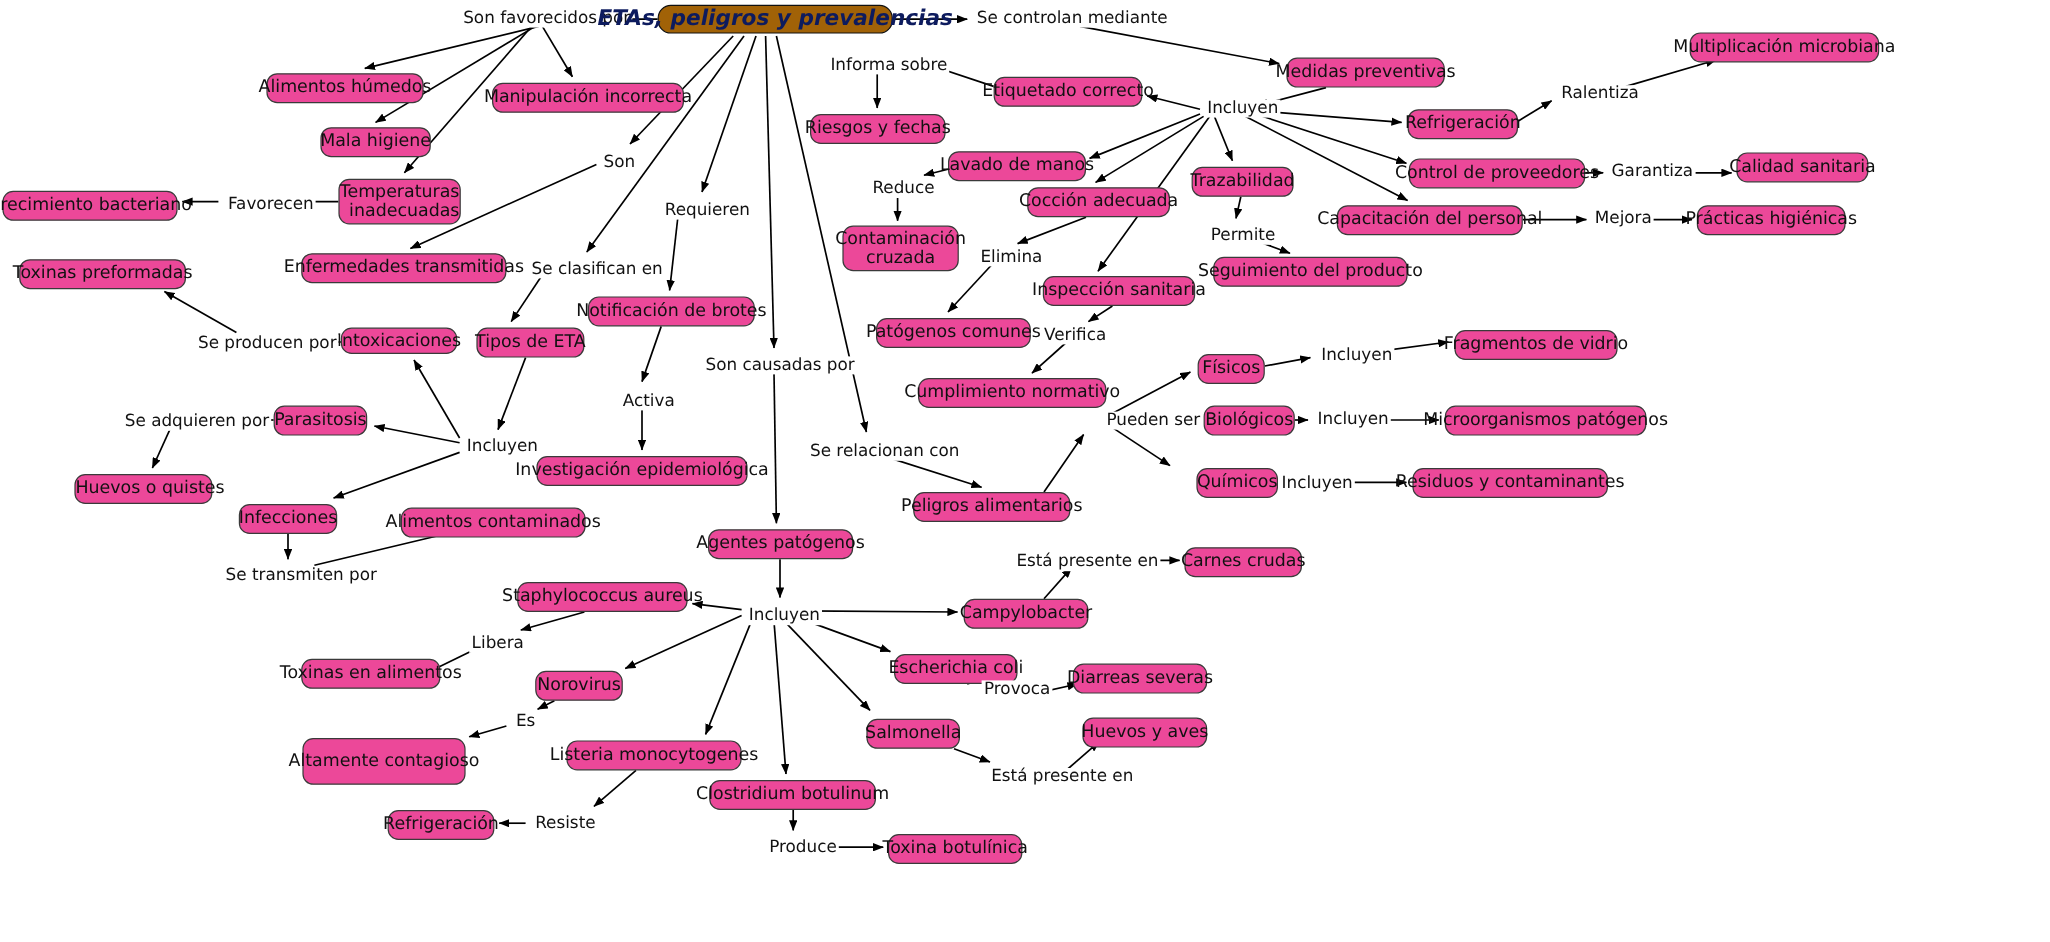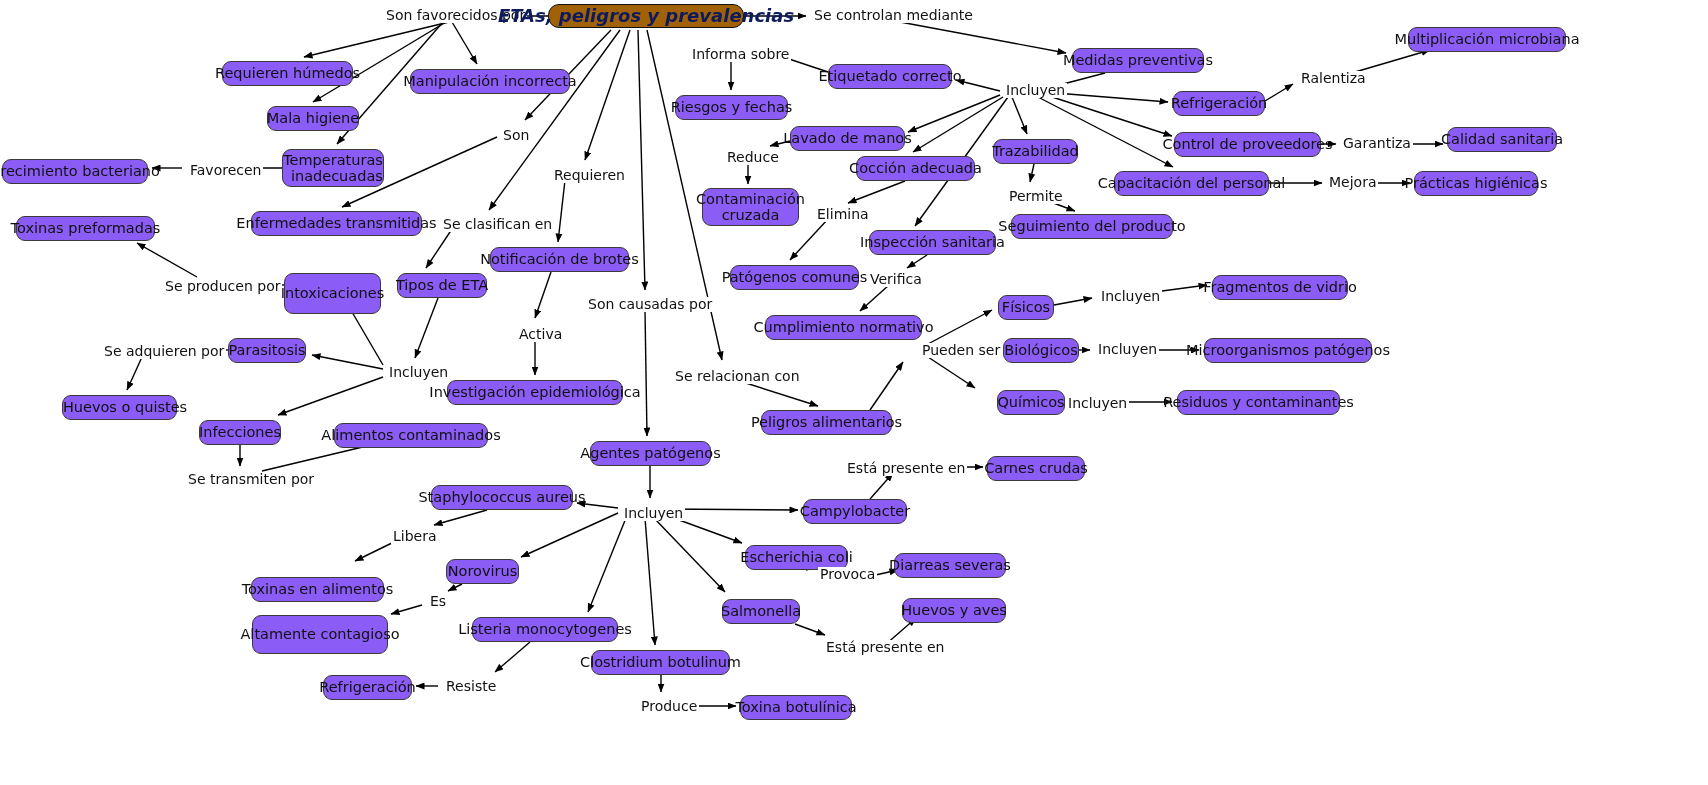--- a/index.html
+++ b/index.html
@@ -22,21 +22,21 @@
   svg#edge-layer {
     position: absolute;
     left: 0;
     top: 0;
     width: 1708px;
     height: 785px;
   }
   .node {
     position: absolute;
     box-sizing: border-box;
-    background: #8b5cf6;
+    background: #ec4899;
     border: 1.3px solid #3a3a3a;
     border-radius: 9px;
     color: #111111;
     font-size: 14.5px;
     line-height: 1.12;
     display: flex;
     align-items: center;
     justify-content: center;
     text-align: center;
     padding: 3px 9px;
@@ -163,28 +163,28 @@
         <line x1="870" y1="499" x2="893" y2="473" stroke="#000000" stroke-width="1.4" marker-end="url(#arrowhead)"></line>
         <line x1="930" y1="467" x2="983" y2="467" stroke="#000000" stroke-width="1.4" marker-end="url(#arrowhead)"></line>
         <line x1="806" y1="570" x2="833" y2="562" stroke="#000000" stroke-width="1.4" marker-end="url(#arrowhead)"></line>
         <line x1="862" y1="578" x2="898" y2="570" stroke="#000000" stroke-width="1.4" marker-end="url(#arrowhead)"></line>
         <line x1="795" y1="624" x2="825" y2="635" stroke="#000000" stroke-width="1.4" marker-end="url(#arrowhead)"></line>
         <line x1="885" y1="645" x2="916" y2="618" stroke="#000000" stroke-width="1.4" marker-end="url(#arrowhead)"></line>
       </g>
   </svg>
   <div id="nodes-group">
       <div class="node root" style="left: 548px; top: 4px; width: 196px; height: 24px;">ETAs, peligros y prevalencias</div>
-      <div class="node" style="left: 222px; top: 61px; width: 131px; height: 25px;">Requieren húmedos</div>
+      <div class="node" style="left: 222px; top: 61px; width: 131px; height: 25px;">Alimentos húmedos</div>
       <div class="node" style="left: 410px; top: 69px; width: 160px; height: 25px;">Manipulación incorrecta</div>
       <div class="node" style="left: 267px; top: 106px; width: 92px; height: 25px;">Mala higiene</div>
       <div class="node wrap" style="left: 282px; top: 149px; width: 102px; height: 38px; text-align: right;">Temperaturas inadecuadas</div>
       <div class="node" style="left: 2px; top: 159px; width: 146px; height: 25px;">Crecimiento bacteriano</div>
       <div class="node" style="left: 251px; top: 211px; width: 171px; height: 25px;">Enfermedades transmitidas</div>
       <div class="node" style="left: 16px; top: 216px; width: 139px; height: 25px;">Toxinas preformadas</div>
-      <div class="node" style="left: 284px; top: 273px; width: 97px; height: 41px;">Intoxicaciones</div>
+      <div class="node" style="left: 284px; top: 273px; width: 97px; height: 22px;">Intoxicaciones</div>
       <div class="node" style="left: 397px; top: 273px; width: 90px; height: 25px;">Tipos de ETA</div>
       <div class="node" style="left: 490px; top: 247px; width: 139px; height: 25px;">Notificación de brotes</div>
       <div class="node" style="left: 228px; top: 338px; width: 78px; height: 25px;">Parasitosis</div>
       <div class="node" style="left: 62px; top: 395px; width: 115px; height: 25px; padding-left: 20px;">Huevos o quistes</div>
       <div class="node" style="left: 199px; top: 420px; width: 82px; height: 25px;">Infecciones</div>
       <div class="node" style="left: 334px; top: 423px; width: 154px; height: 25px;">Alimentos contaminados</div>
       <div class="node" style="left: 447px; top: 380px; width: 176px; height: 25px;">Investigación epidemiológica</div>
       <div class="node" style="left: 675px; top: 95px; width: 113px; height: 25px;">Riesgos y fechas</div>
       <div class="node" style="left: 828px; top: 64px; width: 124px; height: 25px;">Etiquetado correcto</div>
       <div class="node" style="left: 790px; top: 126px; width: 115px; height: 25px;">Lavado de manos</div>
@@ -204,21 +204,21 @@
       <div class="node" style="left: 1414px; top: 171px; width: 124px; height: 25px;">Prácticas higiénicas</div>
       <div class="node" style="left: 761px; top: 410px; width: 131px; height: 25px;">Peligros alimentarios</div>
       <div class="node" style="left: 998px; top: 295px; width: 56px; height: 25px;">Físicos</div>
       <div class="node" style="left: 1212px; top: 275px; width: 136px; height: 25px;">Fragmentos de vidrio</div>
       <div class="node" style="left: 1003px; top: 338px; width: 76px; height: 25px;">Biológicos</div>
       <div class="node" style="left: 1204px; top: 338px; width: 168px; height: 25px;">Microorganismos patógenos</div>
       <div class="node" style="left: 981px; top: 390px; width: 68px; height: 25px; margin-left: 16px;">Químicos</div>
       <div class="node" style="left: 1177px; top: 390px; width: 163px; height: 25px;">Residuos y contaminantes</div>
       <div class="node" style="left: 590px; top: 441px; width: 121px; height: 25px;">Agentes patógenos</div>
       <div class="node" style="left: 431px; top: 485px; width: 142px; height: 25px;">Staphylococcus aureus</div>
-      <div class="node" style="left: 251px; top: 577px; width: 133px; height: 25px;">Toxinas en alimentos</div>
+      <div class="node" style="left: 251px; top: 549px; width: 116px; height: 25px;">Toxinas en alimentos</div>
       <div class="node" style="left: 446px; top: 559px; width: 73px; height: 25px;">Norovirus</div>
       <div class="node" style="left: 252px; top: 615px; width: 136px; height: 39px;">Altamente contagioso</div>
       <div class="node" style="left: 472px; top: 617px; width: 146px; height: 25px;">Listeria monocytogenes</div>
       <div class="node" style="left: 323px; top: 675px; width: 89px; height: 25px;">Refrigeración</div>
       <div class="node" style="left: 591px; top: 650px; width: 139px; height: 25px;">Clostridium botulinum</div>
       <div class="node" style="left: 740px; top: 695px; width: 112px; height: 25px;">Toxina botulínica</div>
       <div class="node" style="left: 803px; top: 499px; width: 104px; height: 25px;">Campylobacter</div>
       <div class="node" style="left: 987px; top: 456px; width: 98px; height: 25px;">Carnes crudas</div>
       <div class="node" style="left: 745px; top: 545px; width: 103px; height: 25px;">Escherichia coli</div>
       <div class="node" style="left: 894px; top: 553px; width: 112px; height: 25px;">Diarreas severas</div>

